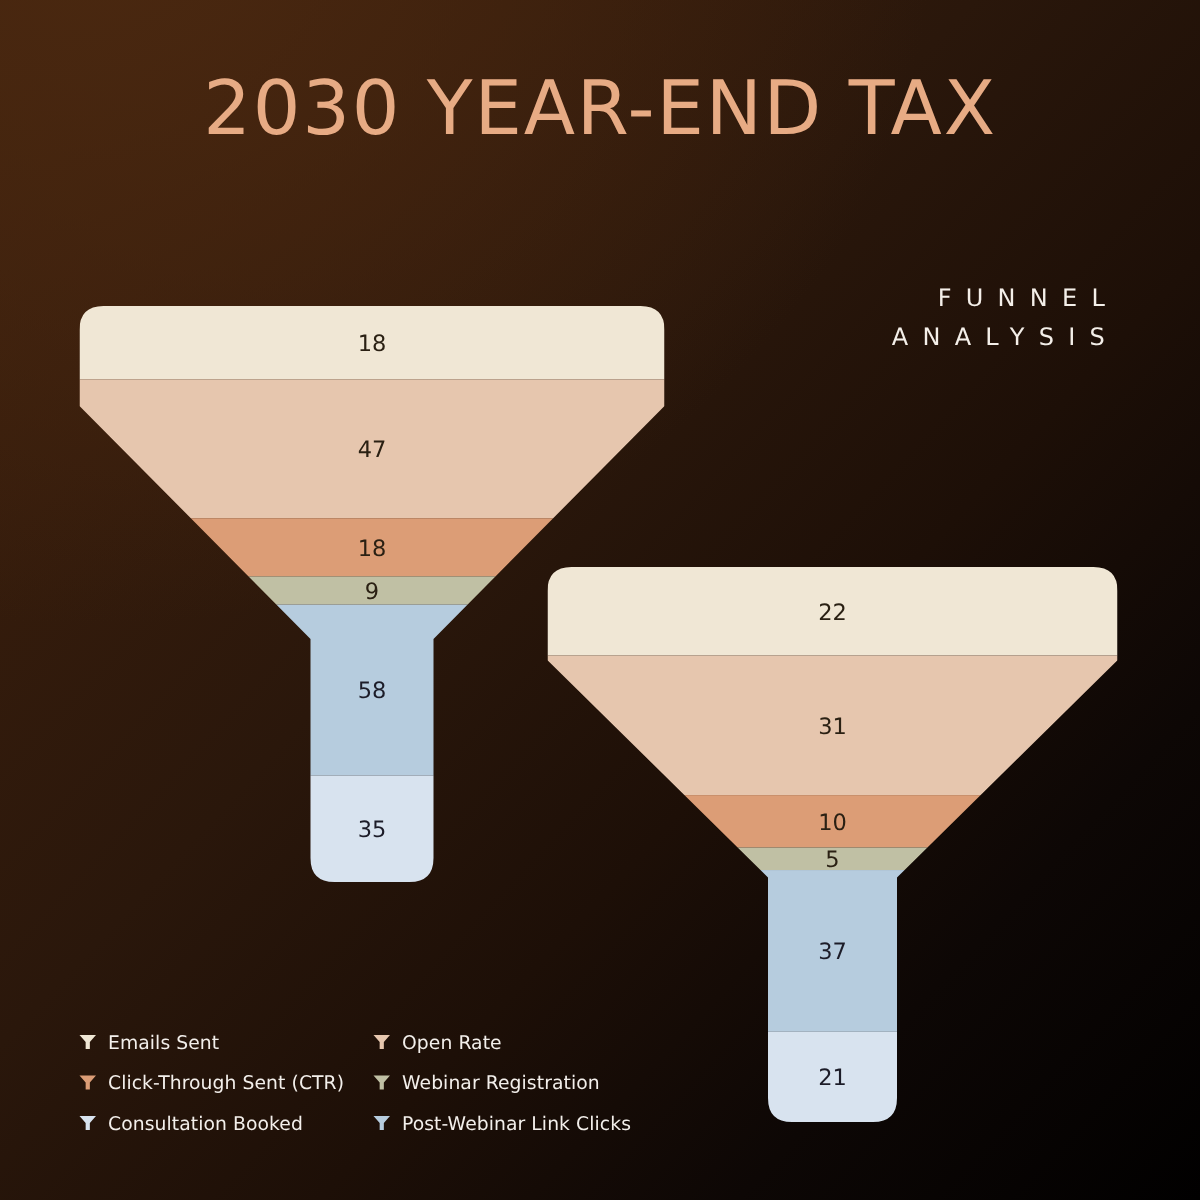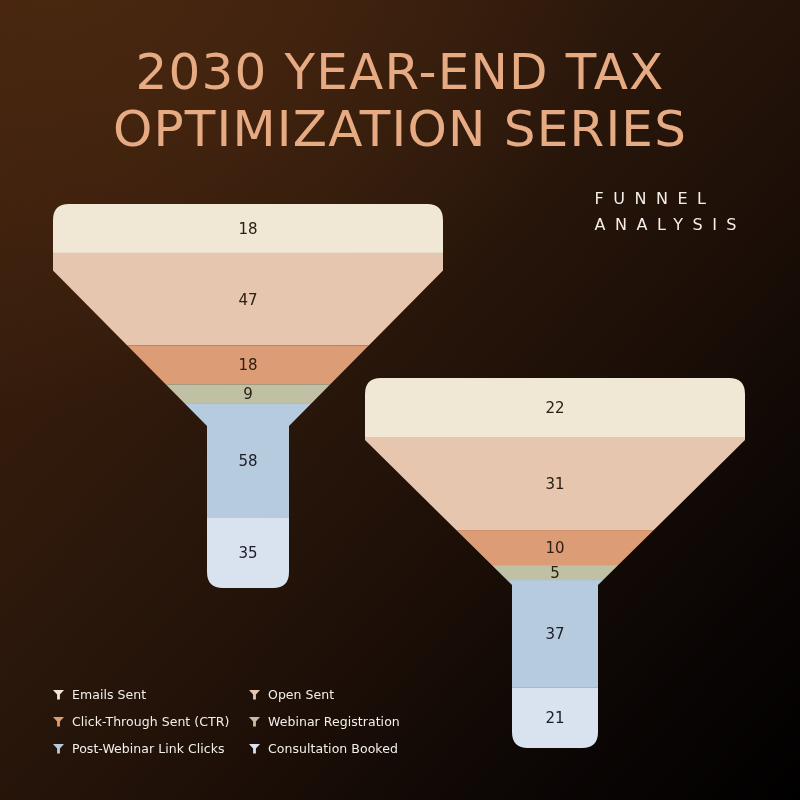--- a/index.html
+++ b/index.html
@@ -35,21 +35,21 @@
     letter-spacing: 1.2px;
     line-height: 1.14;
     white-space: nowrap;
   }
 
   
   #subtitle-block {
     position: absolute;
     right: 54px;
     top: 186px;
-    text-align: left;
+    text-align: right;
     margin-left: 36px;
   }
   .subtitle-line {
     color: #f4efe9;
     font-size: 16px;
     font-weight: 400;
     letter-spacing: 9.5px;
     line-height: 1.62;
     white-space: nowrap;
   }
@@ -93,21 +93,20 @@
     letter-spacing: 0.05px;
   }
 </style>
 </head>
 <body>
 
 <div id="stage">
 
   <div id="title-block">
     <div class="title-line">2030 YEAR-END TAX</div>
-    <div class="title-line">OPTIMIZATION SERIES</div>
   </div>
 
   <div id="subtitle-block">
     <div class="subtitle-line">FUNNEL</div>
     <div class="subtitle-line">ANALYSIS</div>
   </div>
 
   <svg id="funnel-left" class="funnel-svg" width="400" height="400" viewBox="0 0 400 400">
       <defs>
         <clipPath id="funnel-left-clip">
@@ -156,41 +155,41 @@
       <div class="legend-item">
         <svg class="legend-icon" width="13" height="13" viewBox="0 0 13 13">
           <path d="M1 2 H12 L7.9 6.6 V11.4 H5.1 V6.6 Z" fill="#f0e7d5"></path>
         </svg>
         <span class="legend-label">Emails Sent</span>
       </div>
       <div class="legend-item">
         <svg class="legend-icon" width="13" height="13" viewBox="0 0 13 13">
           <path d="M1 2 H12 L7.9 6.6 V11.4 H5.1 V6.6 Z" fill="#e6c6ae"></path>
         </svg>
-        <span class="legend-label">Open Sent</span>
+        <span class="legend-label">Open Rate</span>
       </div>
       <div class="legend-item">
         <svg class="legend-icon" width="13" height="13" viewBox="0 0 13 13">
           <path d="M1 2 H12 L7.9 6.6 V11.4 H5.1 V6.6 Z" fill="#dc9d76"></path>
         </svg>
         <span class="legend-label">Click-Through Sent (CTR)</span>
       </div>
       <div class="legend-item">
         <svg class="legend-icon" width="13" height="13" viewBox="0 0 13 13">
           <path d="M1 2 H12 L7.9 6.6 V11.4 H5.1 V6.6 Z" fill="#c0c0a4"></path>
         </svg>
         <span class="legend-label">Webinar Registration</span>
       </div>
       <div class="legend-item">
         <svg class="legend-icon" width="13" height="13" viewBox="0 0 13 13">
+          <path d="M1 2 H12 L7.9 6.6 V11.4 H5.1 V6.6 Z" fill="#d8e3ef"></path>
+        </svg>
+        <span class="legend-label">Consultation Booked</span>
+      </div>
+      <div class="legend-item">
+        <svg class="legend-icon" width="13" height="13" viewBox="0 0 13 13">
           <path d="M1 2 H12 L7.9 6.6 V11.4 H5.1 V6.6 Z" fill="#b6ccde"></path>
         </svg>
         <span class="legend-label">Post-Webinar Link Clicks</span>
-      </div>
-      <div class="legend-item">
-        <svg class="legend-icon" width="13" height="13" viewBox="0 0 13 13">
-          <path d="M1 2 H12 L7.9 6.6 V11.4 H5.1 V6.6 Z" fill="#d8e3ef"></path>
-        </svg>
-        <span class="legend-label">Consultation Booked</span>
       </div>
     </div>
 
 </div>
 
 </body></html>

